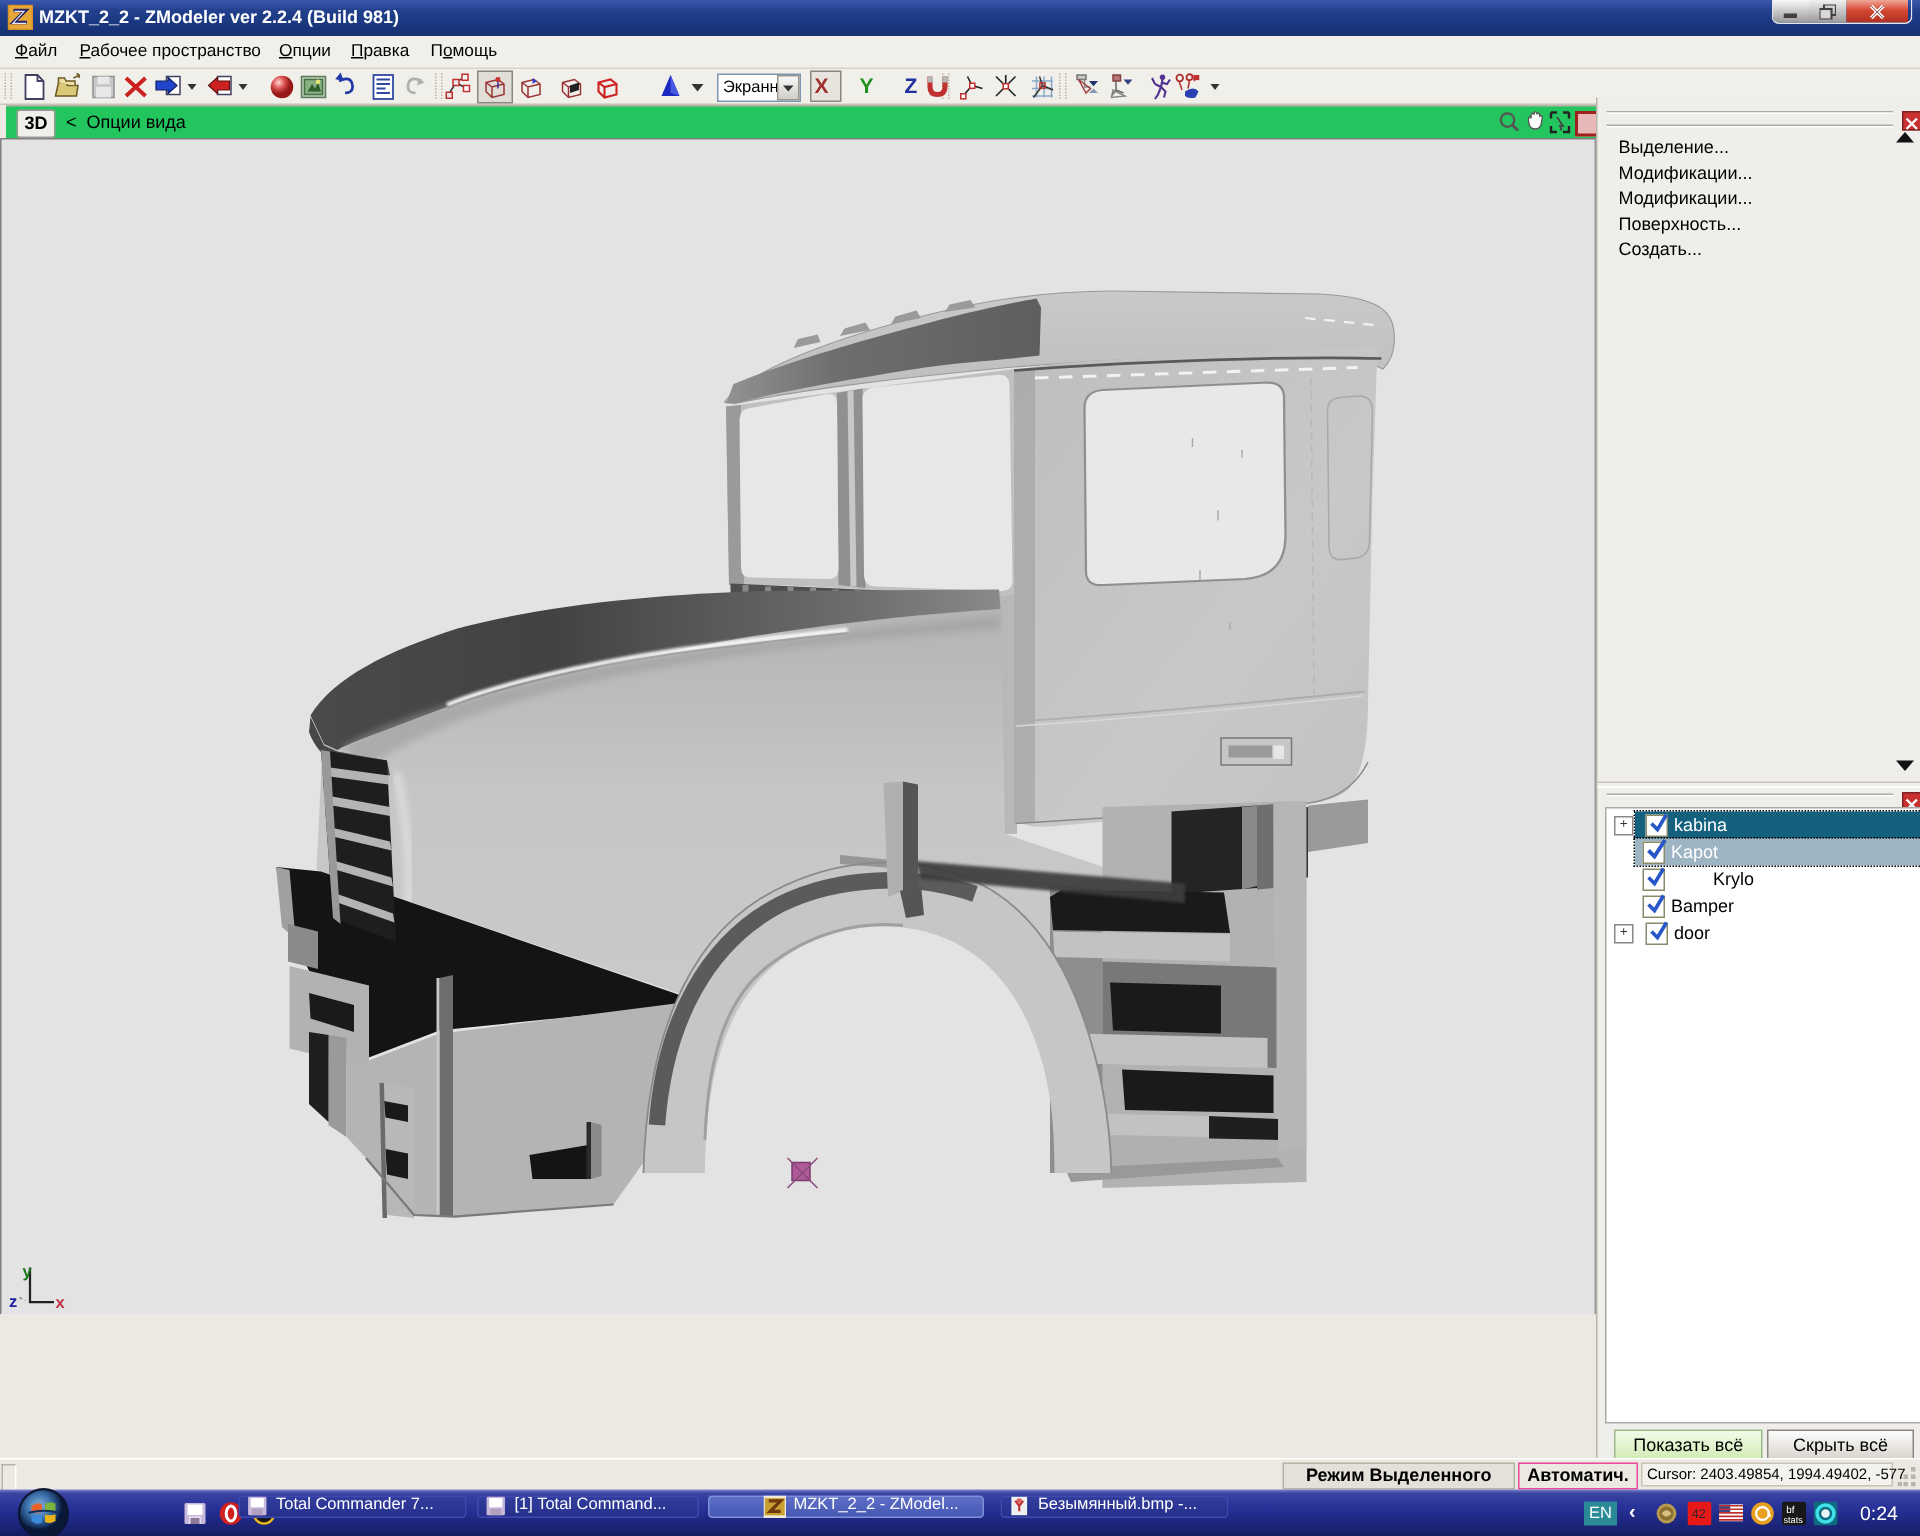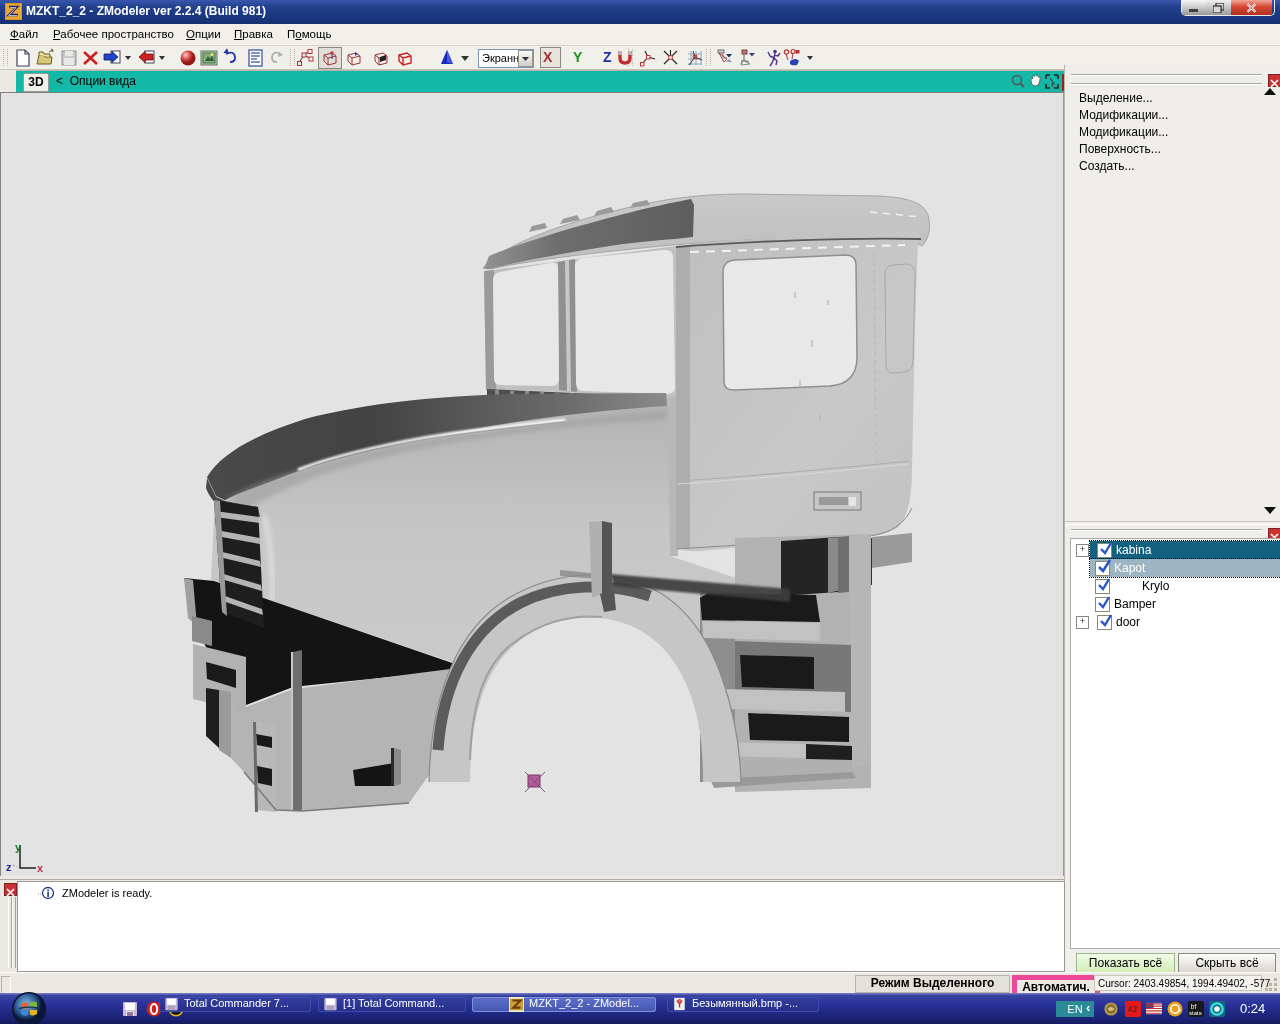--- a/index.html
+++ b/index.html
@@ -11,21 +11,21 @@
 .wb{height:15px;display:flex;align-items:center;justify-content:center;}
 #wb-min{width:24px;background:linear-gradient(to bottom,#f8f8f8,#9a9a9a);}
 #wb-max{width:25px;background:linear-gradient(to bottom,#f0f0f0,#9a9a9a);}
 #wb-close{width:41px;background:linear-gradient(to bottom,#f0a898,#d64833 45%,#b03020);}
 #menubar{position:absolute;left:0;top:24px;width:1280px;height:21px;background:#f1efe9;border-bottom:1px solid #d8d4c8;font-size:11.5px;color:#000;}
 .mi{position:absolute;top:4px;}
 .mi u{text-decoration:underline;}
 #toolbar{position:absolute;left:0;top:46px;width:1280px;height:23px;background:#f1efe9;border-bottom:1px solid #c8c4b8;}
 .tbgrip{position:absolute;top:3px;width:3px;height:17px;border-left:1px dotted #b8b4a8;border-right:1px dotted #b8b4a8;}
 .ticon{position:absolute;top:2px;width:20px;height:20px;}
-#bar3d{position:absolute;left:16px;top:70px;width:1064px;height:22px;background:#14b8a6;border-top:1px solid #b8b4a8;border-bottom:1px solid #cac6ba;padding-left:47px;}
+#bar3d{position:absolute;left:4px;top:70px;width:1064px;height:22px;background:#22c55e;border-top:1px solid #b8b4a8;border-bottom:1px solid #cac6ba;padding-left:47px;}
 #btn3d{position:absolute;left:7px;top:2px;width:24px;height:17px;background:#f1efe9;border:1px solid #999;border-radius:2px;font-size:12px;font-weight:bold;text-align:center;line-height:17px;}
 #optvida{position:absolute;left:40px;top:3px;font-size:12px;color:#000;}
 #viewicons{position:absolute;left:994px;top:2px;width:50px;height:17px;}
 #redbtn{position:absolute;left:1046px;top:3px;width:13px;height:13px;background:#e8b8b8;border:2px solid #a02020;}
 #viewport{position:absolute;left:0;top:92px;width:1064px;height:784px;background:#e3e3e3;border-top:1px solid #808080;border-left:1px solid #808080;border-right:1px solid #9a9a9a;box-sizing:border-box;}
 
 #rightcol{position:absolute;left:1064px;top:65px;width:216px;height:928px;background:#f0eeea;border-left:1px solid #b8b4a8;box-sizing:border-box;padding-left:26px;}
 .grabbar{position:absolute;left:6px;width:191px;height:7px;border-top:2px groove #fff;border-bottom:2px groove #fff;}
 .redx{position:absolute;width:11px;height:11px;background:#c83232;border:1px solid #802020;color:#fff;}
 .panelist{position:absolute;left:4px;width:195px;font-size:12px;color:#000;}
@@ -525,40 +525,24 @@
             <svg width="18" height="18" viewBox="0 0 18 18">
               <path d="M3 8 L7 12 L13 2" fill="none" stroke="#2858c8" stroke-width="2.4"></path>
             </svg>
           </span>
         <span>door</span>
       </div>
     </div>
     <div id="btnshow">Показать всё</div>
     <div id="btnhide">Скрыть всё</div>
   </div>
-  <div id="logpanel">
-    <div id="logx"><svg width="11" height="11" viewBox="0 0 11 11">
-          <path d="M2 2 L9 9 M9 2 L2 9" stroke="#fff" stroke-width="1.6"></path>
-        </svg></div>
-    <div style="position:absolute;left:8px;top:17px;width:2px;height:71px;border-left:1px solid #fff;border-right:1px solid #a8a49a;"></div>
-    <div style="position:absolute;left:12px;top:17px;width:2px;height:71px;border-left:1px solid #fff;border-right:1px solid #a8a49a;"></div>
-    <div id="logwhite">
-      <svg style="position:absolute;left:20px;top:4px" width="16" height="15" viewBox="0 0 16 15">
-          <line x1="0" y1="8" x2="4" y2="8" stroke="#999" stroke-dasharray="1,1"></line>
-          <circle cx="10" cy="7" r="5.5" fill="#fff" stroke="#223a8a" stroke-width="1.3"></circle>
-          <rect x="9.3" y="3.5" width="1.6" height="1.8" fill="#223a8a"></rect>
-          <rect x="9.3" y="6" width="1.6" height="5" fill="#223a8a"></rect>
-        </svg>
-      <span style="position:absolute;left:44px;top:5px;font-size:11px;">ZModeler is ready.</span>
-    </div>
-  </div>
   <div id="statusbar">
     <div style="position:absolute;left:1px;top:3px;width:8px;height:16px;border:1px solid #b8b4a8;border-right:1px solid #fff;border-bottom:1px solid #fff;"></div>
     <div style="position:absolute;left:855px;top:2px;width:153px;height:16px;background:#e4e1da;border:1px solid #b8b4a8;font-weight:bold;text-align:center;line-height:15px;font-size:12px;">Режим Выделенного</div>
-    <div style="position:absolute;left:1012px;top:2px;width:78px;height:16px;border:5px solid #ec4899;font-weight:bold;text-align:center;line-height:15px;font-size:12px;">Автоматич.</div>
+    <div style="position:absolute;left:1012px;top:2px;width:78px;height:16px;border:1px solid #ec4899;font-weight:bold;text-align:center;line-height:15px;font-size:12px;">Автоматич.</div>
     <div style="position:absolute;left:1094px;top:2px;width:168px;height:16px;border:1px solid #c8c4b8;background:#f4f2ee;font-size:10px;line-height:15px;padding-left:3px;box-sizing:border-box;white-space:nowrap;">Cursor: 2403.49854, 1994.49402, -577</div>
     <svg style="position:absolute;right:2px;top:5px" width="13" height="13">
         <g fill="#b8b4a8">
           <rect x="9" y="0" width="3" height="3"></rect>
           <rect x="9" y="5" width="3" height="3"></rect>
           <rect x="9" y="10" width="3" height="3"></rect>
           <rect x="4" y="5" width="3" height="3"></rect>
           <rect x="4" y="10" width="3" height="3"></rect>
           <rect x="0" y="10" width="3" height="3"></rect>
         </g>
@@ -625,21 +609,21 @@
         <span style="margin-left:5px;white-space:nowrap;overflow:hidden;">MZKT_2_2 - ZModel...</span>
       </div>
     <div class="taskbtn" style="left:632px;width:152px;margin-left:35px;">
         <svg style="margin-left:5px" width="15" height="14" viewBox="0 0 16 16">
           <rect x="2" y="1" width="12" height="14" fill="#f0f0f0"></rect>
           <path d="M5 4 L8 8 L11 4 M8 8 L8 12" stroke="#c03030" stroke-width="1.6" fill="none"></path>
           <circle cx="8" cy="4" r="2" fill="#d86060"></circle>
         </svg>
         <span style="margin-left:5px;white-space:nowrap;overflow:hidden;">Безымянный.bmp -...</span>
       </div>
-    <div style="position:absolute;left:1056px;top:8px;width:38px;height:16px;background:#2a8a96;color:#fff;font-size:11px;text-align:center;line-height:16px;">EN</div>
+    <div style="position:absolute;left:1056px;top:8px;width:22px;height:16px;background:#2a8a96;color:#fff;font-size:11px;text-align:center;line-height:16px;">EN</div>
     <div style="position:absolute;left:1086px;top:7px;color:#fff;font-size:13px;font-weight:bold;">‹</div>
     <svg class="trayico" style="left:1103px" width="17" height="17" viewBox="0 0 17 17">
         <circle cx="8.5" cy="8.5" r="7" fill="#b89a50"></circle>
         <circle cx="8.5" cy="8.5" r="5" fill="#8a7030"></circle>
         <path d="M5 8.5 Q8.5 4 12 8.5 Q8.5 13 5 8.5" fill="#d8c080"></path>
       </svg>
     <svg class="trayico" style="left:1125px" width="17" height="17" viewBox="0 0 17 17">
         <rect width="17" height="17" fill="#e81818"></rect>
         <text x="3" y="12" font-size="9" fill="#282828" font-family="Liberation Sans">42</text>
       </svg>

